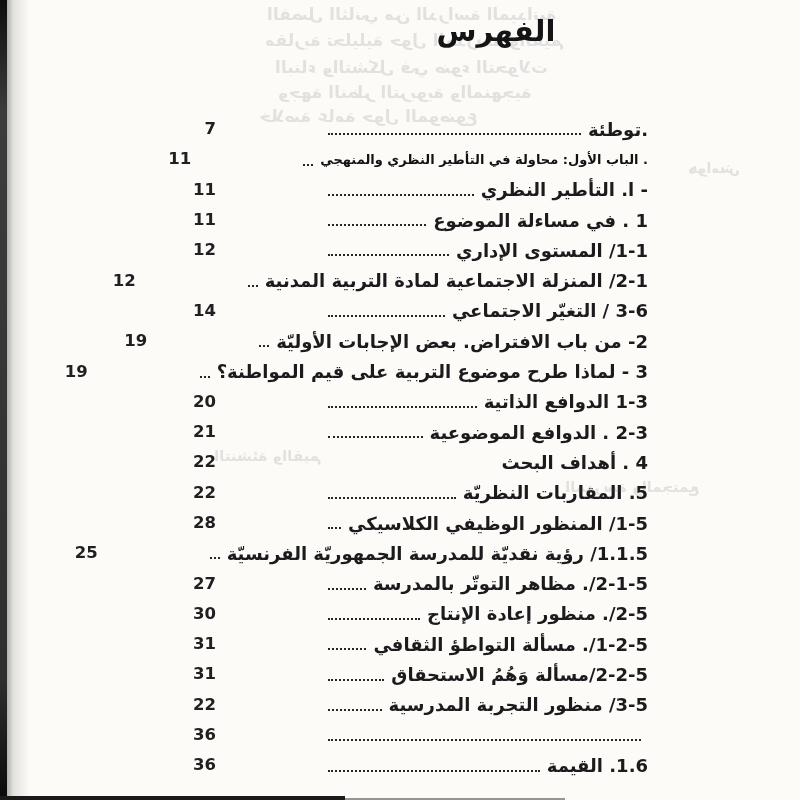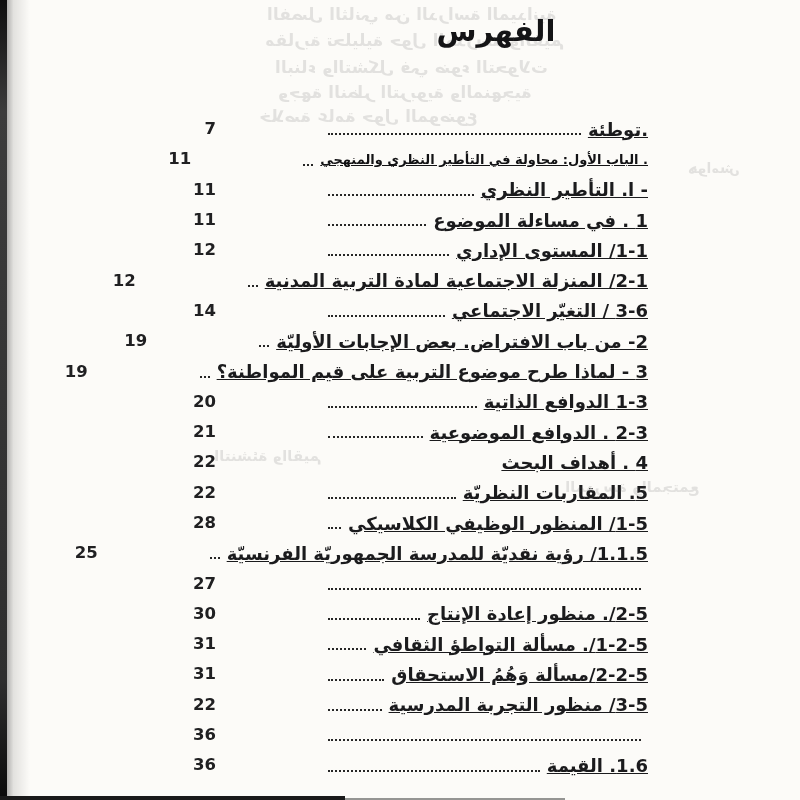--- a/index.html
+++ b/index.html
@@ -9,21 +9,21 @@
         background:linear-gradient(90deg,rgba(0,0,0,.50),rgba(0,0,0,.10) 45%,rgba(0,0,0,0));pointer-events:none;}
   .binding{position:absolute;left:0;top:0;bottom:0;width:7px;
         background:linear-gradient(180deg,#0e0e0e,#3c3c3c 14%,#2e2e2e 85%,#0a0a0a);}
   .bottom-edge{position:absolute;left:0;bottom:0;width:345px;height:4px;background:#1a1a1a;}
   .bottom-edge2{position:absolute;left:0;bottom:0;width:565px;height:2px;background:rgba(25,25,25,.45);}
   .title{margin:14px 0 0 0;text-align:center;transform:translateX(78px);
         font-size:29px;font-weight:bold;color:#141416;}
   .content{margin:0 152px 0 188px;}
   .toc{margin-top:66px;}
   .row{display:flex;align-items:center;height:30.3px;font-size:18px;white-space:nowrap;}
-  .row .label{flex:0 0 auto;font-weight:bold;color:#1b1b1d;text-decoration:underline;}
+  .row .label{flex:0 0 auto;font-weight:bold;color:#1b1b1d;}
   .row.bab .label{font-size:13px;color:#121214;}
   .leader{flex:1 1 auto;align-self:flex-end;border-bottom:2.6px dotted #262626;
         margin:0 7px 9px 112px;min-width:10px;}
   .leader.none{border-bottom:none;}
   .pagenum{flex:0 0 28px;direction:ltr;text-align:right;font-size:16.5px;font-weight:bold;
         color:#202022;padding-bottom:1px;}
   .ghost{position:absolute;direction:rtl;font-weight:bold;font-size:17px;color:#555;
         opacity:.15;transform:scaleX(-1);filter:blur(.7px);white-space:nowrap;pointer-events:none;}
   .g1{top:4px;right:244px;}
   .g2{top:30px;right:236px;}
@@ -120,20 +120,21 @@
           <span class="label">1-5/ المنظور الوظيفي الكلاسيكي</span>
           <span class="leader"></span>
           <span class="pagenum">28</span>
         </div>
         <div class="row">
           <span class="label">1.1.5/ رؤية نقديّة للمدرسة الجمهوريّة الفرنسيّة</span>
           <span class="leader"></span>
           <span class="pagenum">25</span>
         </div>
         <div class="row">
+          <span class="label">2-1-5/. مظاهر التوتّر بالمدرسة</span>
           <span class="leader"></span>
           <span class="pagenum">27</span>
         </div>
         <div class="row">
           <span class="label">2-5/. منظور إعادة الإنتاج</span>
           <span class="leader"></span>
           <span class="pagenum">30</span>
         </div>
         <div class="row">
           <span class="label">1-2-5/. مسألة التواطؤ الثقافي</span>

